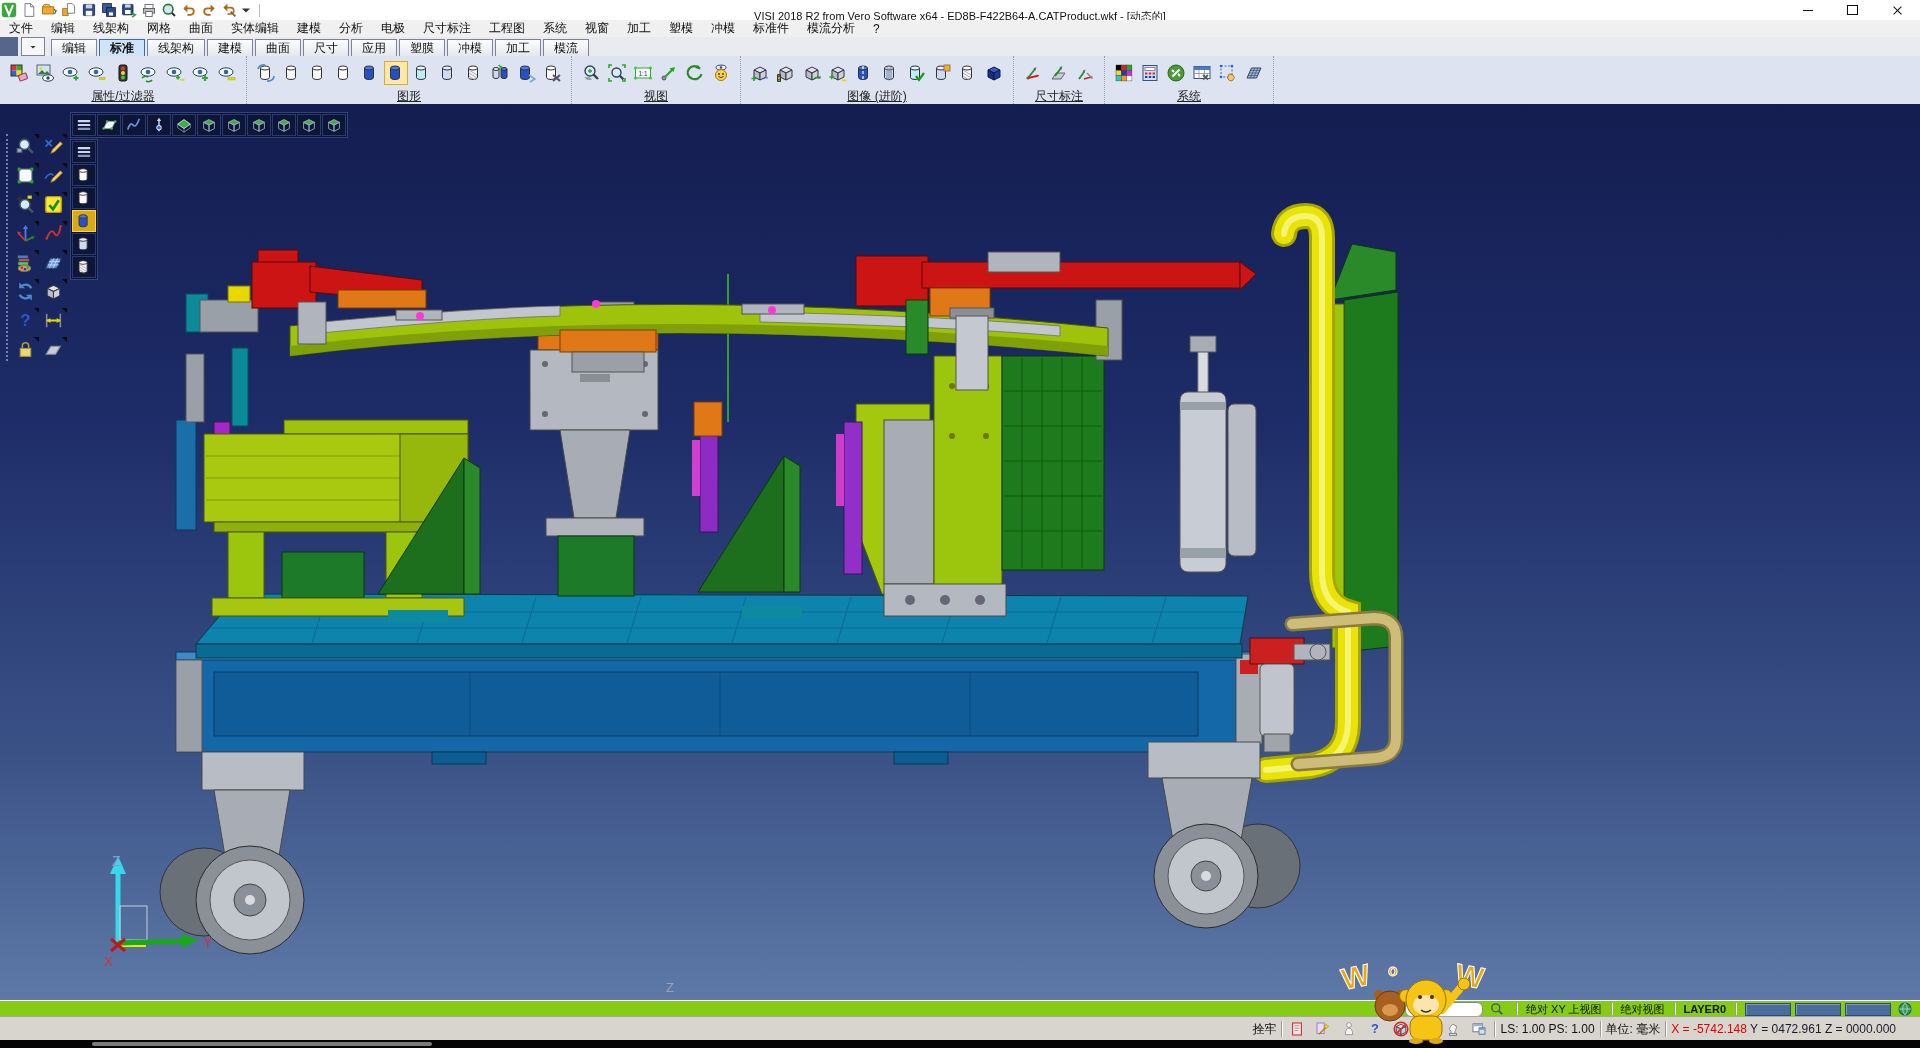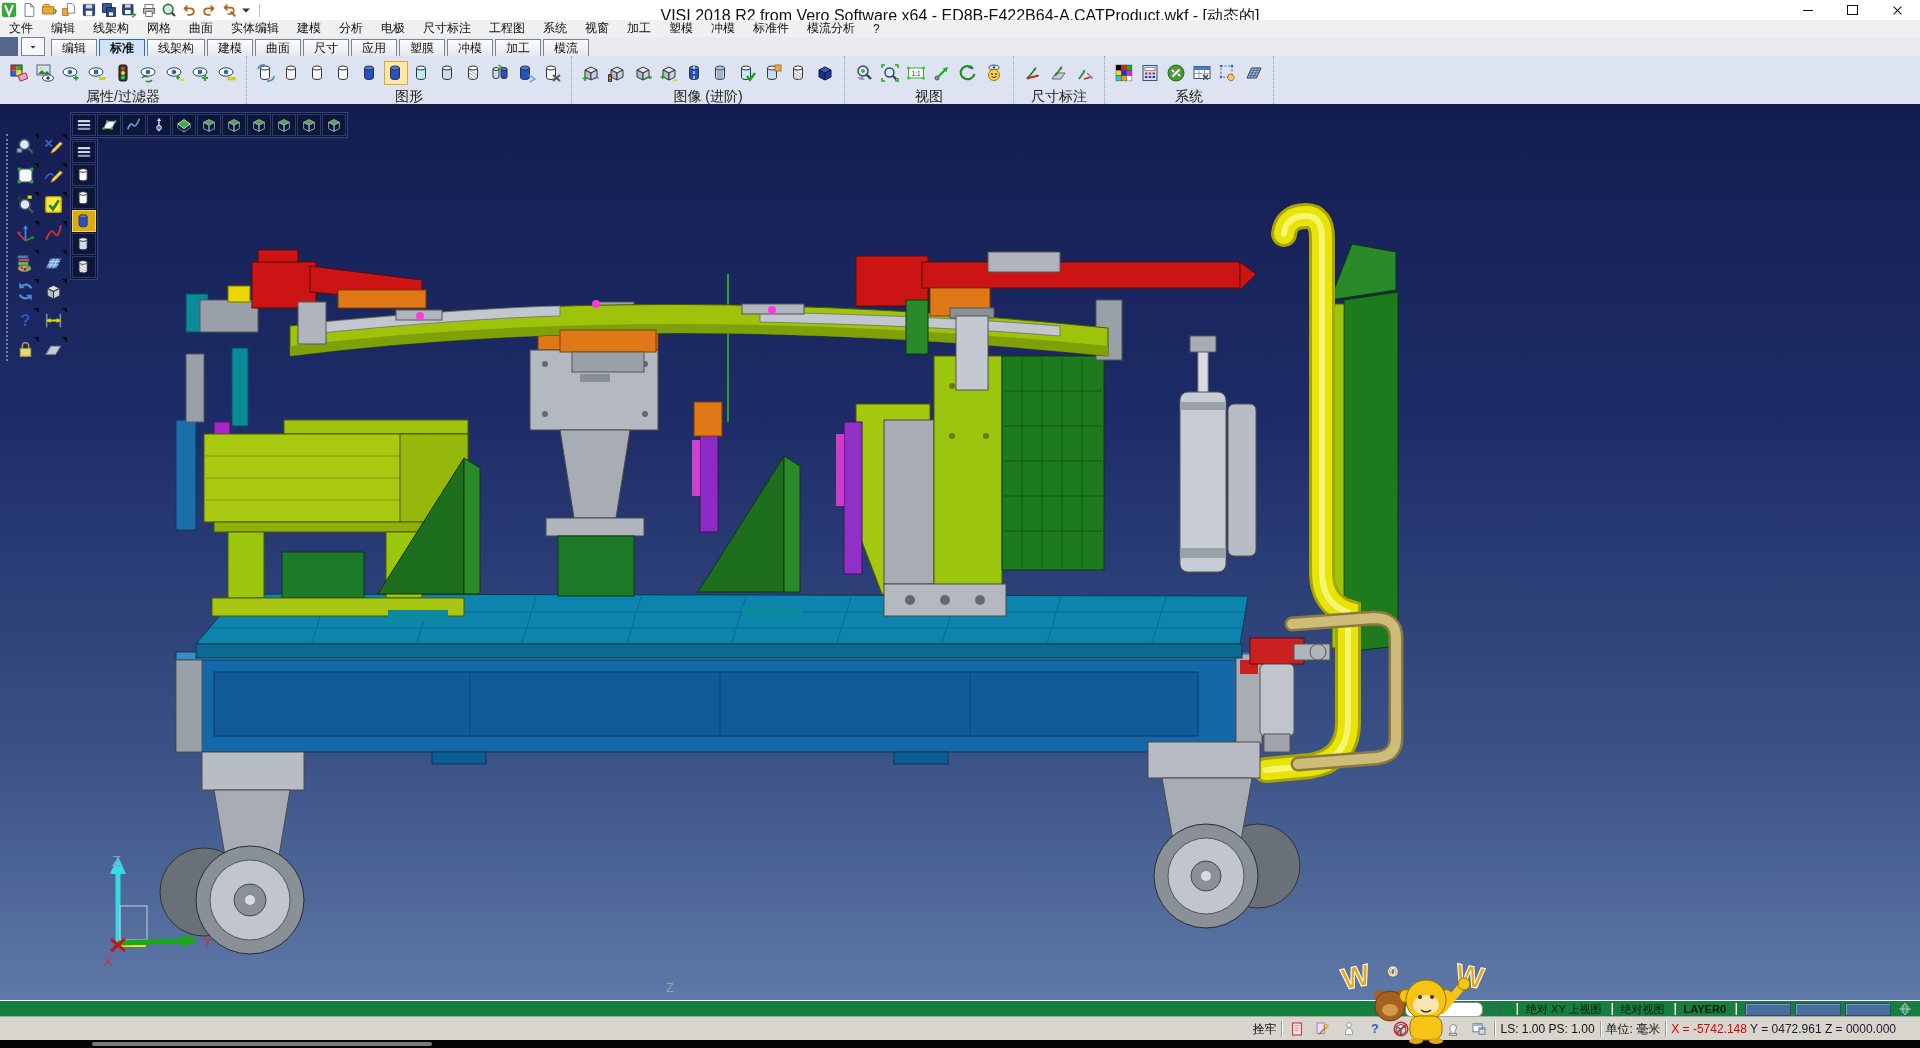--- a/index.html
+++ b/index.html
@@ -5,21 +5,21 @@
   html,body{margin:0;padding:0;}
   body{width:1920px;height:1048px;position:relative;overflow:hidden;
        font-family:"Liberation Sans",sans-serif;background:#d8d5ce;color:#111;}
   
   .titlebar{position:absolute;top:0;left:0;right:0;height:20px;background:#ffffff;
             display:flex;align-items:center;border-bottom:1px solid #e4e4e4;}
   .qbtn{width:17px;height:17px;display:flex;align-items:center;justify-content:center;border:none;background:none;padding:0;}
   .qbtn svg{width:16px;height:16px;}
   .qa{display:flex;gap:3px;align-items:center;margin-left:3px;z-index:2;}
   .qsep{width:1px;height:13px;background:#bbb;margin:0 5px;z-index:2;}
-  .title{position:absolute;left:0;right:0;text-align:center;font-size:16px;color:#101010;margin-top:12px;}
+  .title{position:absolute;left:0;right:0;text-align:center;font-size:11px;color:#101010;margin-top:12px;}
   .wctrl{margin-left:auto;display:flex;z-index:2;}
   .wbtn{width:45px;height:20px;display:flex;align-items:center;justify-content:center;}
   .glyph-min{width:10px;height:1px;background:#111;display:block;}
   .glyph-max{width:9px;height:8px;border:1px solid #111;display:block;}
   .xwrap{position:relative;width:11px;height:11px;}
   .glyph-close-a,.glyph-close-b{position:absolute;left:0;top:5px;width:11px;height:1px;background:#111;}
   .glyph-close-a{transform:rotate(45deg);} .glyph-close-b{transform:rotate(-45deg);}
   
   .menubar{position:absolute;top:20px;left:0;right:0;height:17px;background:#f0f0f0;
            display:flex;align-items:center;font-size:12px;}
@@ -34,38 +34,38 @@
   .tab{height:16px;padding:0 10px;font-size:12px;border:1px solid #7a8499;border-bottom:none;
        background:linear-gradient(#fdfdfd,#e4e7ee);display:flex;align-items:center;margin-left:2px;white-space:nowrap;}
   .tab.sel{background:#cfe4f8;border-color:#3a6aaa;font-weight:bold;}
   
   .toolbar{position:absolute;top:56px;left:0;right:0;height:48px;background:#dde3f0;display:flex;border-bottom:1px solid #b8bfd2;}
   .tgroup{display:flex;flex-direction:column;align-items:center;padding:1px 7px 0 7px;border-right:1px dotted #97a0b8;}
   .ticons{display:flex;gap:2px;height:31px;align-items:center;}
   .tbtn{width:24px;height:24px;display:flex;align-items:center;justify-content:center;background:none;border:1px solid transparent;padding:0;}
   .tbtn svg{width:20px;height:20px;}
   .tbtn.sel{background:#ffe9a8;border:1px solid #e0a830;}
-  .tlabel{font-size:14px;color:#222;height:14px;white-space:nowrap;}
+  .tlabel{font-size:12px;color:#222;height:14px;white-space:nowrap;text-decoration:underline;}
   
   .viewport{position:absolute;top:104px;left:0;right:0;height:896px;
             background:linear-gradient(180deg,#141d50 0%,#1d2c68 35%,#3a5186 72%,#5e79a7 100%);}
   .model{position:absolute;inset:0;width:100%;height:100%;}
   .vtb{position:absolute;left:70px;top:8px;display:flex;gap:1px;background:#0c1434;padding:1px;border:1px solid #32427a;}
   .vstrip{position:absolute;left:70px;top:35px;display:flex;flex-direction:column;gap:1px;background:#0c1434;padding:1px;border:1px solid #32427a;}
   .vbtn{width:24px;height:22px;display:flex;align-items:center;justify-content:center;background:#0e1638;border:1px solid #2a3a6e;padding:0;}
   .vbtn svg{width:18px;height:18px;}
   .vbtn.sel{background:#d8a918;border-color:#ffd24a;}
   .lpal{position:absolute;left:6px;top:30px;display:flex;flex-direction:column;gap:5px;border-left:2px dotted #7280a8;padding-left:5px;}
   .prow{display:flex;gap:4px;}
   .pbtn{width:24px;height:24px;position:relative;display:flex;align-items:center;justify-content:center;background:none;border:none;padding:0;}
   .pbtn svg{width:21px;height:21px;}
   .pbtn::after{content:"";position:absolute;top:0;right:-2px;width:0;height:0;
                border-left:5px solid transparent;border-top:5px solid #0a0a0a;}
   
-  .sb1{position:absolute;top:1000px;left:0;right:0;height:16px;background:#15803d;border-top:1px solid #fff;
+  .sb1{position:absolute;top:1000px;left:0;right:0;height:16px;background:#84cc16;border-top:1px solid #fff;
        display:flex;align-items:center;justify-content:flex-end;font-size:11px;gap:4px;padding-right:5px;}
   .sb2{position:absolute;top:1016px;left:0;right:0;height:24px;background:#d8d5ce;border-top:1px solid #a8a59e;
        display:flex;align-items:center;font-size:12px;justify-content:center;}
   .sep{width:1px;height:70%;background:#9a9a92;box-shadow:1px 0 0 #fff;margin:0 5px;}
   .sbox{width:72px;height:11px;background:#fff;border:1px solid #888;border-radius:6px;}
   .bluebox{width:44px;height:11px;background:#4a6d9b;border:1px solid #2a4a6e;box-shadow:inset 1px 1px 0 #7a9ac8;}
   .sicon{width:20px;height:20px;display:flex;align-items:center;justify-content:center;}
   .sicon svg{width:16px;height:16px;}
   .sicons{display:flex;align-items:center;gap:6px;}
   .sbtext{white-space:nowrap;}
@@ -394,20 +394,74 @@
           </svg>
         </button>
       </div>
       <div class="tlabel">图形</div>
     </div>
     <div class="tgroup">
       <div class="ticons">
 
       <button class="tbtn">
           <svg viewBox="0 0 20 20">
+            <path d="M3 14l3 3h5l-2-3z" fill="#9aa2ae"></path>
+            <circle cx="9" cy="8" r="5" fill="#d8ecfc" stroke="#345" stroke-width="1.4"></circle>
+            <path d="M12.6 11.6l4.4 4.4" stroke="#345" stroke-width="2.4"></path>
+            <path d="M7 8h4M9 6v4" stroke="#2a2" stroke-width="1.4"></path>
+          </svg>
+        </button>
+        <button class="tbtn">
+          <svg viewBox="0 0 20 20">
+            <path d="M2 5V2h3M15 2h3v3M18 15v3h-3M5 18H2v-3" fill="none" stroke="#2a2" stroke-width="1.6"></path>
+            <circle cx="9.5" cy="9.5" r="4.5" fill="#d8ecfc" stroke="#345" stroke-width="1.4"></circle>
+            <path d="M12.8 12.8l3.6 3.6" stroke="#345" stroke-width="2.2"></path>
+          </svg>
+        </button>
+        <button class="tbtn">
+          <svg viewBox="0 0 20 20">
+            <rect x="2.5" y="5" width="15" height="10" fill="#fff" stroke="#3a3"></rect>
+            <circle cx="2.5" cy="5" r="1.5" fill="#3c3"></circle>
+            <circle cx="17.5" cy="5" r="1.5" fill="#3c3"></circle>
+            <circle cx="2.5" cy="15" r="1.5" fill="#3c3"></circle>
+            <circle cx="17.5" cy="15" r="1.5" fill="#3c3"></circle>
+            <text x="10" y="12.8" font-size="6.5" text-anchor="middle" fill="#236">1:1</text>
+          </svg>
+        </button>
+        <button class="tbtn">
+          <svg viewBox="0 0 20 20">
+            <circle cx="5" cy="15" r="2" fill="#8a9098" stroke="#555"></circle>
+            <path d="M6.5 13.5L14 6" stroke="#2a2" stroke-width="2.2"></path>
+            <path d="M16 4l-5.5 1.5L14.5 9z" fill="#2a2"></path>
+          </svg>
+        </button>
+        <button class="tbtn">
+          <svg viewBox="0 0 20 20">
+            <path d="M15 5.5A7 6.5 0 1 0 16.5 11" fill="none" stroke="#2a8a2a" stroke-width="2.2"></path>
+            <path d="M13 2l2.5 4.5L10 5z" fill="#2a8a2a"></path>
+          </svg>
+        </button>
+        <button class="tbtn">
+          <svg viewBox="0 0 20 20">
+            <ellipse cx="10" cy="4.5" rx="5" ry="2.4" fill="#e8f0fa" stroke="#346"></ellipse>
+            <circle cx="10" cy="4.5" r="1.2" fill="#346"></circle>
+            <circle cx="10" cy="12" r="5.5" fill="#ffd24a" stroke="#a87a00"></circle>
+            <circle cx="8" cy="11" r="0.9" fill="#333"></circle>
+            <circle cx="12" cy="11" r="0.9" fill="#333"></circle>
+            <path d="M7.5 13.5q2.5 2.2 5 0" fill="none" stroke="#333"></path>
+          </svg>
+        </button>
+      </div>
+      <div class="tlabel">视图</div>
+    </div>
+    <div class="tgroup">
+      <div class="ticons">
+
+      <button class="tbtn">
+          <svg viewBox="0 0 20 20">
             <path d="M4 7l6-3 6 3-6 3z" fill="#e0e4ea" stroke="#334"></path>
             <path d="M4 7v7l6 3v-7z" fill="#b8bcc6" stroke="#334"></path>
             <path d="M16 7v7l-6 3v-7z" fill="#cdd2da" stroke="#334"></path>
             <path d="M1.5 15.5h5M4 13v5" stroke="#2a2" stroke-width="1.7"></path>
             <path d="M13 16q3-2 5-1" stroke="#36c" fill="none"></path>
           </svg>
         </button>
         <button class="tbtn">
           <svg viewBox="0 0 20 20">
             <path d="M4 7l6-3 6 3-6 3z" fill="#e0e4ea" stroke="#334"></path>
@@ -474,74 +528,20 @@
         </button>
         <button class="tbtn">
           <svg viewBox="0 0 20 20">
             <path d="M4 7l6-3 6 3-6 3z" fill="#3a5ac0" stroke="#0a1a50"></path>
             <path d="M4 7v7l6 3v-7z" fill="#16307e" stroke="#0a1a50"></path>
             <path d="M16 7v7l-6 3v-7z" fill="#1d3a9a" stroke="#0a1a50"></path>
           </svg>
         </button>
       </div>
       <div class="tlabel">图像 (进阶)</div>
-    </div>
-    <div class="tgroup">
-      <div class="ticons">
-
-      <button class="tbtn">
-          <svg viewBox="0 0 20 20">
-            <path d="M3 14l3 3h5l-2-3z" fill="#9aa2ae"></path>
-            <circle cx="9" cy="8" r="5" fill="#d8ecfc" stroke="#345" stroke-width="1.4"></circle>
-            <path d="M12.6 11.6l4.4 4.4" stroke="#345" stroke-width="2.4"></path>
-            <path d="M7 8h4M9 6v4" stroke="#2a2" stroke-width="1.4"></path>
-          </svg>
-        </button>
-        <button class="tbtn">
-          <svg viewBox="0 0 20 20">
-            <path d="M2 5V2h3M15 2h3v3M18 15v3h-3M5 18H2v-3" fill="none" stroke="#2a2" stroke-width="1.6"></path>
-            <circle cx="9.5" cy="9.5" r="4.5" fill="#d8ecfc" stroke="#345" stroke-width="1.4"></circle>
-            <path d="M12.8 12.8l3.6 3.6" stroke="#345" stroke-width="2.2"></path>
-          </svg>
-        </button>
-        <button class="tbtn">
-          <svg viewBox="0 0 20 20">
-            <rect x="2.5" y="5" width="15" height="10" fill="#fff" stroke="#3a3"></rect>
-            <circle cx="2.5" cy="5" r="1.5" fill="#3c3"></circle>
-            <circle cx="17.5" cy="5" r="1.5" fill="#3c3"></circle>
-            <circle cx="2.5" cy="15" r="1.5" fill="#3c3"></circle>
-            <circle cx="17.5" cy="15" r="1.5" fill="#3c3"></circle>
-            <text x="10" y="12.8" font-size="6.5" text-anchor="middle" fill="#236">1:1</text>
-          </svg>
-        </button>
-        <button class="tbtn">
-          <svg viewBox="0 0 20 20">
-            <circle cx="5" cy="15" r="2" fill="#8a9098" stroke="#555"></circle>
-            <path d="M6.5 13.5L14 6" stroke="#2a2" stroke-width="2.2"></path>
-            <path d="M16 4l-5.5 1.5L14.5 9z" fill="#2a2"></path>
-          </svg>
-        </button>
-        <button class="tbtn">
-          <svg viewBox="0 0 20 20">
-            <path d="M15 5.5A7 6.5 0 1 0 16.5 11" fill="none" stroke="#2a8a2a" stroke-width="2.2"></path>
-            <path d="M13 2l2.5 4.5L10 5z" fill="#2a8a2a"></path>
-          </svg>
-        </button>
-        <button class="tbtn">
-          <svg viewBox="0 0 20 20">
-            <ellipse cx="10" cy="4.5" rx="5" ry="2.4" fill="#e8f0fa" stroke="#346"></ellipse>
-            <circle cx="10" cy="4.5" r="1.2" fill="#346"></circle>
-            <circle cx="10" cy="12" r="5.5" fill="#ffd24a" stroke="#a87a00"></circle>
-            <circle cx="8" cy="11" r="0.9" fill="#333"></circle>
-            <circle cx="12" cy="11" r="0.9" fill="#333"></circle>
-            <path d="M7.5 13.5q2.5 2.2 5 0" fill="none" stroke="#333"></path>
-          </svg>
-        </button>
-      </div>
-      <div class="tlabel">视图</div>
     </div>
     <div class="tgroup">
       <div class="ticons">
 
       <button class="tbtn">
           <svg viewBox="0 0 20 20">
             <circle cx="5" cy="15" r="1.6" fill="#667"></circle>
             <path d="M5 15l7-9" stroke="#2a8a2a" stroke-width="1.8"></path>
             <path d="M13.5 4l-3 1.5 1.8 2.2z" fill="#2a8a2a"></path>
             <path d="M5 15l9-2" stroke="#c22" stroke-width="1.8"></path>

